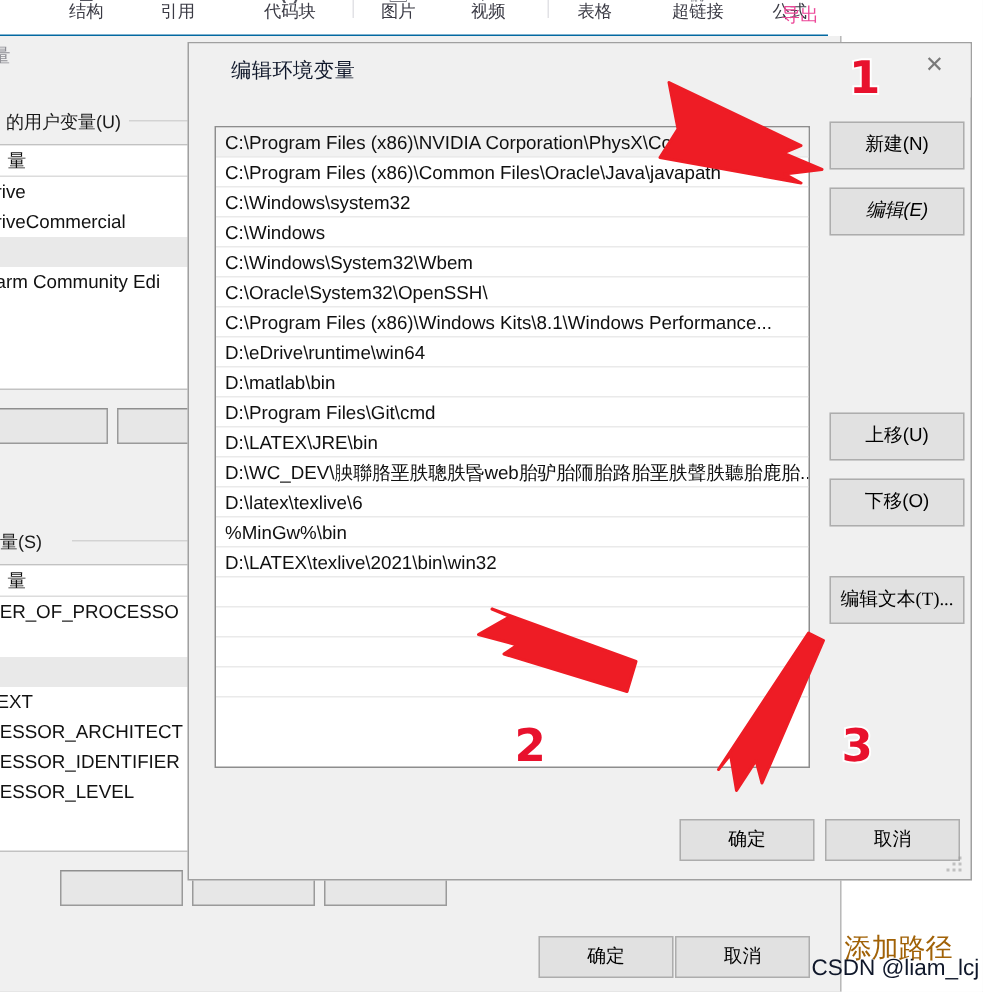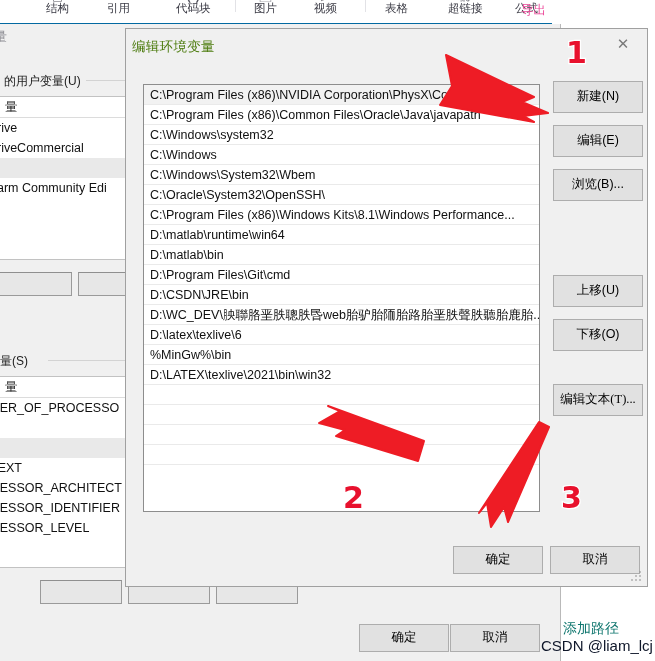--- a/index.html
+++ b/index.html
@@ -134,23 +134,23 @@
     box-shadow: 0 0 0 0 rgba(0,0,0,0);
   }
   .dlg-titlebar {
     position: absolute;
     left: 0; top: 0;
     width: 100%; height: 36px;
     background: #f0f0f0;
   }
   .dlg-title {
     position: absolute;
-    left: 6px; top: 9px;
+    left: 28px; top: 9px;
     font-size: 13.5px;
-    color: #4d7c0f;
+    color: #0f172a;
     letter-spacing: 0.3px;
   }
   .dlg-close {
     position: absolute;
     right: 2px; top: 0;
     width: 44px; height: 30px;
     line-height: 30px;
     text-align: center;
     font-size: 15px;
     color: #7a7a7a;
@@ -246,22 +246,22 @@
   }
 
   .watermark {
     position: absolute;
     font-size: 15px;
     color: #0f172a;
     white-space: nowrap;
   }
   .addpath {
     position: absolute;
-    font-size: 14px;
-    color: #0f766e;
+    font-size: 18px;
+    color: #a16207;
     white-space: nowrap;
   }
 </style>
 </head>
 <body>
 
 <div id="root">
 
   <div class="ribbon">
     <div class="ribbon-group" style="left:46px;">
@@ -361,37 +361,36 @@
     </div>
 
     <div class="listbox">
       <div class="lb-row selected">C:\Program Files (x86)\NVIDIA Corporation\PhysX\Common</div>
       <div class="lb-row">C:\Program Files (x86)\Common Files\Oracle\Java\javapath</div>
       <div class="lb-row">C:\Windows\system32</div>
       <div class="lb-row">C:\Windows</div>
       <div class="lb-row">C:\Windows\System32\Wbem</div>
       <div class="lb-row">C:\Oracle\System32\OpenSSH\</div>
       <div class="lb-row">C:\Program Files (x86)\Windows Kits\8.1\Windows Performance...</div>
-      <div class="lb-row">D:\matlab\runtime\win64</div>
+      <div class="lb-row">D:\eDrive\runtime\win64</div>
       <div class="lb-row">D:\matlab\bin</div>
       <div class="lb-row">D:\Program Files\Git\cmd</div>
-      <div class="lb-row">D:\CSDN\JRE\bin</div>
+      <div class="lb-row">D:\LATEX\JRE\bin</div>
       <div class="lb-row">D:\WC_DEV\胦聯胳垩胅聰胅昬web胎驴胎陑胎路胎垩胅聲胅聽胎鹿胎...</div>
       <div class="lb-row">D:\latex\texlive\6</div>
       <div class="lb-row">%MinGw%\bin</div>
       <div class="lb-row">D:\LATEX\texlive\2021\bin\win32</div>
       <div class="lb-row blank">&nbsp;</div>
       <div class="lb-row blank">&nbsp;</div>
       <div class="lb-row blank">&nbsp;</div>
       <div class="lb-row blank">&nbsp;</div>
     </div>
 
     <div class="sidebtn" style="top:52px;">新建(N)</div>
-    <div class="sidebtn" style="top:96px;">编辑(E)</div>
-    <div class="sidebtn" style="top:140px;">浏览(B)...</div>
+    <div class="sidebtn" style="top:96px;font-style:italic;">编辑(E)</div>
     <div class="sidebtn" style="top:246px;">上移(U)</div>
     <div class="sidebtn" style="top:290px;">下移(O)</div>
     <div class="sidebtn" style="top:355px;font-family:Liberation Serif, serif;">编辑文本(T)...</div>
 
     <div class="bottombtn" style="left:327px; top:517px;">确定</div>
     <div class="bottombtn" style="left:424px; top:517px;">取消</div>
 
     <div class="grip">
       <i style="left:8px;top:0;"></i>
         <i style="left:4px;top:4px;"></i>

